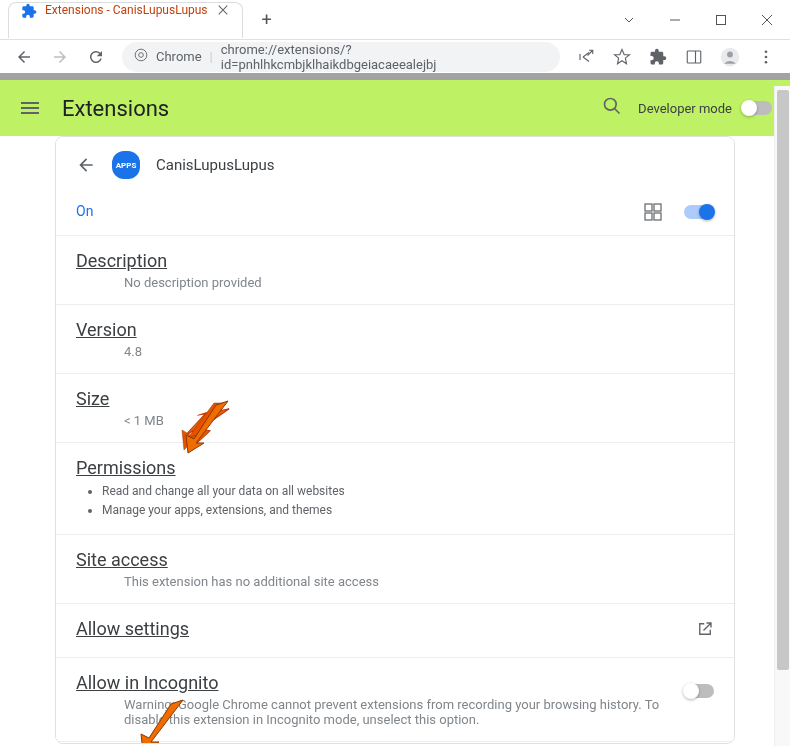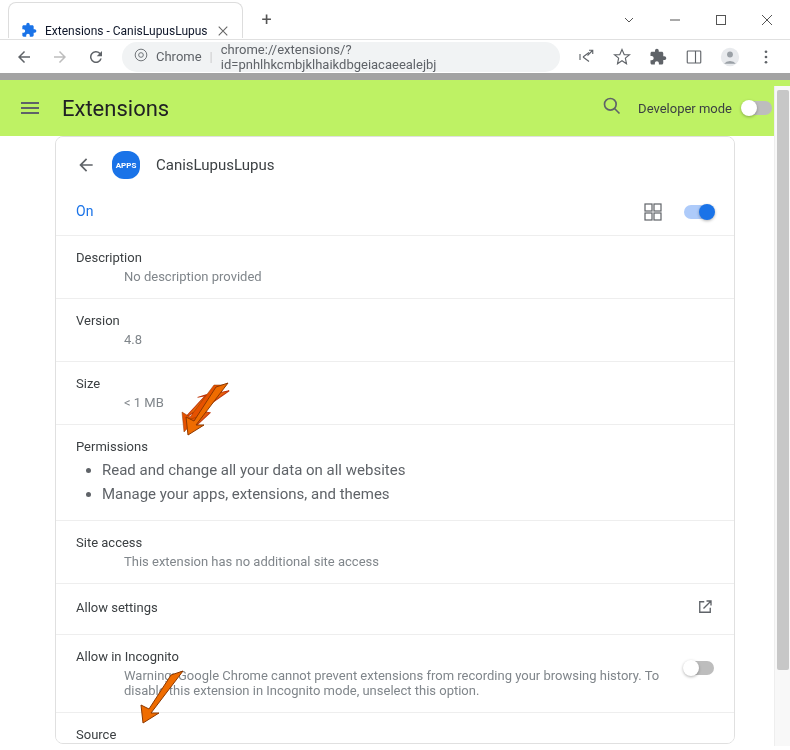--- a/index.html
+++ b/index.html
@@ -5,21 +5,21 @@
 * { margin: 0; padding: 0; box-sizing: border-box; }
 body { font-family: "Segoe UI", Roboto, Arial, sans-serif; background: #fff; width: 790px; height: 750px; overflow: hidden; position: relative; }
 
 
 .watermark { position: absolute; top: 0; left: 0; width: 100%; height: 100%; pointer-events: none; z-index: 1; opacity: 0.08; display: flex; flex-direction: column; justify-content: center; align-items: center; }
 .watermark .main { font-size: 160px; font-weight: 800; color: #555; font-style: italic; letter-spacing: -5px; }
 .watermark .sub { font-size: 60px; font-weight: 700; color: #555; font-style: italic; margin-top: -30px; }
 
 
 .titlebar { height: 40px; display: flex; align-items: center; border-bottom: 1px solid #e0e0e0; background: #fff; position: relative; z-index: 2; }
-.tab { display: flex; align-items: flex-end; padding: 0 12px; height: 36px; border-radius: 8px 8px 0 0; background: #fff; margin-left: 8px; gap: 8px; font-size: 12px; color: #0f172a; border: 1px solid #ddd; border-bottom: none; }
+.tab { display: flex; align-items: flex-start; padding: 0 12px; height: 36px; border-radius: 8px 8px 0 0; background: #fff; margin-left: 8px; gap: 8px; font-size: 12px; color: #c2410c; border: 1px solid #ddd; border-bottom: none; }
 .tab-favicon { width: 16px; height: 16px; color: #1a73e8; }
 .tab-close { width: 14px; height: 14px; display: flex; align-items: center; justify-content: center; color: #666; font-size: 14px; }
 .newtab { margin-left: 10px; width: 28px; height: 28px; display: flex; align-items: center; justify-content: center; color: #555; font-size: 18px; border-radius: 50%; }
 .win-controls { margin-left: auto; display: flex; gap: 0; }
 .win-btn { width: 46px; height: 32px; display: flex; align-items: center; justify-content: center; color: #555; }
 .win-btn svg { width: 12px; height: 12px; }
 
 
 .addressrow { height: 40px; display: flex; align-items: center; padding: 0 8px; gap: 4px; background: #fff; position: relative; z-index: 2; border-bottom: 7px solid #a3a3a3; }
 .nav-btn { width: 32px; height: 32px; display: flex; align-items: center; justify-content: center; color: #5f6368; border-radius: 50%; }
@@ -56,24 +56,24 @@
 
 
 .on-row { display: flex; align-items: flex-start; justify-content: space-between; padding: 14px 20px; border-bottom: 1px solid #eee; }
 .on-text { color: #1a73e8; font-size: 14px; }
 .on-right { display: flex; align-items: center; gap: 22px; }
 .grid-icon { color: #5f6368; width: 18px; height: 18px; }
 
 
 .section { padding: 14px 20px; border-bottom: 1px solid #eee; position: relative; }
 .section:last-child { border-bottom: none; }
-.section-label { font-size: 13px; color: #3c4043; margin-bottom: 4px; }
+.section-label { font-size: 18px; color: #3c4043; margin-bottom: 4px; text-decoration: underline; }
 .section-value { font-size: 13px; color: #80868b; margin-left: 48px; }
 .section ul { list-style: disc; padding-left: 26px; }
-.section ul li { font-size: 15px; color: #5f6368; line-height: 1.6; }
+.section ul li { font-size: 12px; color: #5f6368; line-height: 1.6; }
 .section-row { display: flex; align-items: center; justify-content: space-between; }
 .open-icon { color: #5f6368; }
 
 
 .arrow-annot { position: absolute; width: 60px; height: 60px; z-index: 10; }
 
 
 .scrollbar-track { position: absolute; right: 0; top: 86px; width: 16px; height: 660px; background: #f8f8f8; border-left: 1px solid #eee; z-index: 3; }
 .scrollbar-thumb { position: absolute; left: 2px; top: 4px; width: 12px; height: 580px; background: #c7c7c7; border-radius: 2px; }
 </style>

